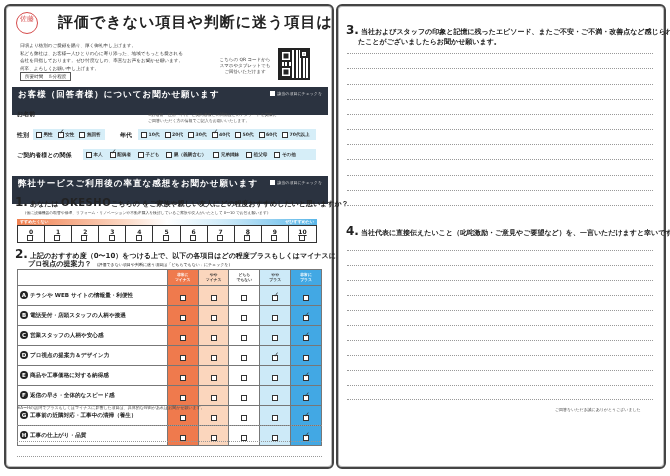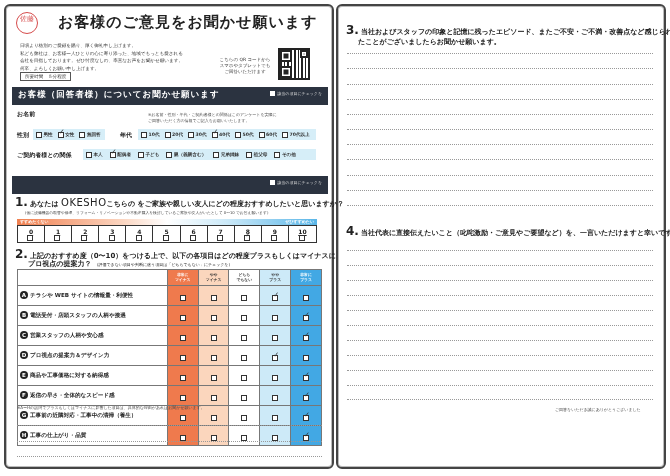--- a/index.html
+++ b/index.html
@@ -51,21 +51,21 @@
   }
   .qr::before { left: 0; top: 0; }
   .qr::after { left: 0; bottom: 0; }
   .qr .c3 {
     position: absolute; right: 0; top: 0; width: 8px; height: 8px;
     border: 2px solid #222; background: #fff; box-shadow: inset 0 0 0 1.5px #fff, inset 0 0 0 4px #222;
   }
 
   
   .section-bar {
-    position: absolute; left: 12px; width: 316px; height: 18px;
+    position: absolute; left: 12px; width: 316px; height: 28px;
     background: #2b3340; color: #fff; font-size: 8.5px; font-weight: bold;
     padding-left: 6px; line-height: 14px; letter-spacing: 1px;
   }
   .section-bar .hint {
     position: absolute; right: 6px; top: 0; font-size: 4px; font-weight: normal;
     letter-spacing: 0; color: #ddd;
   }
   .section-bar .hint .box {
     display: inline-block; width: 5px; height: 5px; background: #fff;
     vertical-align: middle; margin-right: 2px;
@@ -85,21 +85,21 @@
     display: inline-block; width: 6px; height: 6px; border: 0.8px solid #333; background: #fff;
     margin-right: 1.5px; position: relative;
   }
   .cb.checked::after {
     content: "✓"; position: absolute; left: 0px; top: -4px; font-size: 7px; color: #333; line-height: 7px;
   }
 
   
   .q-title { position: absolute; font-size: 7px; font-weight: bold; color: #222; white-space: nowrap; }
   .q-title .num { font-size: 12px; font-weight: bold; margin-right: 2px; }
-  .q-title .brand { font-size: 10px; font-weight: normal; letter-spacing: 0.5px; }
+  .q-title .brand { font-size: 10px; font-weight: bold; letter-spacing: 0.5px; }
   .q-sub { position: absolute; font-size: 3.8px; color: #444; white-space: nowrap; }
   .scale-bar {
     position: absolute; left: 17px; top: 219px; width: 300px; height: 6px;
     background: linear-gradient(90deg, #f08050 0%, #fbd5c0 35%, #ffffff 50%, #cbe9f8 70%, #5ab6e8 100%);
     font-size: 4px; font-weight: bold; line-height: 6px;
   }
   .scale-bar .l { position: absolute; left: 3px; color: #fff; }
   .scale-bar .r { position: absolute; right: 3px; color: #fff; }
   .scale-cells {
     position: absolute; left: 17px; top: 225px; width: 300px; height: 18px;
@@ -139,21 +139,21 @@
 
   .thanks { position: absolute; left: 555px; top: 407px; font-size: 4px; color: #444; }
 </style>
 </head>
 <body>
 
 <div class="frame" id="left-frame"></div>
 <div class="frame" id="right-frame"></div>
 
 <div class="stamp">佐藤</div>
-<div class="main-title">お客様のご意見をお聞かせ願います</div>
+<div class="main-title">評価できない項目や判断に迷う項目は</div>
 <div class="intro">
   <div>日頃より格別のご愛顧を賜り、厚く御礼申し上げます。</div>
   <div>私ども弊社は、お客様一人ひとりの心に寄り添った、地域でもっとも愛される</div>
   <div>会社を目指しております。ぜひ忖度なしの、率直なお声をお聞かせ願います。</div>
   <div>何卒、よろしくお願い申し上げます。</div>
 </div>
 <div class="time-box">所要時間　５分程度</div>
 <div class="qr-text">
   <div>こちらの QR コードから</div>
   <div>スマホやタブレットでも</div>
@@ -247,20 +247,21 @@
       <span class="cb"></span>
       <span>祖父母</span>
     </span>
   <span class="opt">
       <span class="cb"></span>
       <span>その他</span>
     </span>
 </div>
 
 <div class="section-bar" style="top:176px;">
+  <span>弊社サービスご利用後の率直な感想をお聞かせ願います</span>
   <span class="hint"><span class="box"></span><span>該当の項目にチェックを</span></span>
 </div>
 
 <div class="q-title" style="left:15px; top:195px;">
   <span class="num">1.</span><span>あなたは</span>
   <span class="brand">OKESHO</span><span>こちらの をご家族や親しい友人にどの程度おすすめしたいと思いますか？</span>
 </div>
 <div class="q-sub" style="left:25px; top:210px;">(仮に設備機器の取替や修理、リフォーム・リノベーションや不動産購入を検討しているご家族や友人がいたとして 0〜10 でお答え願います)</div>
 <div class="scale-bar">
   <span class="l">すすめたくない</span>

